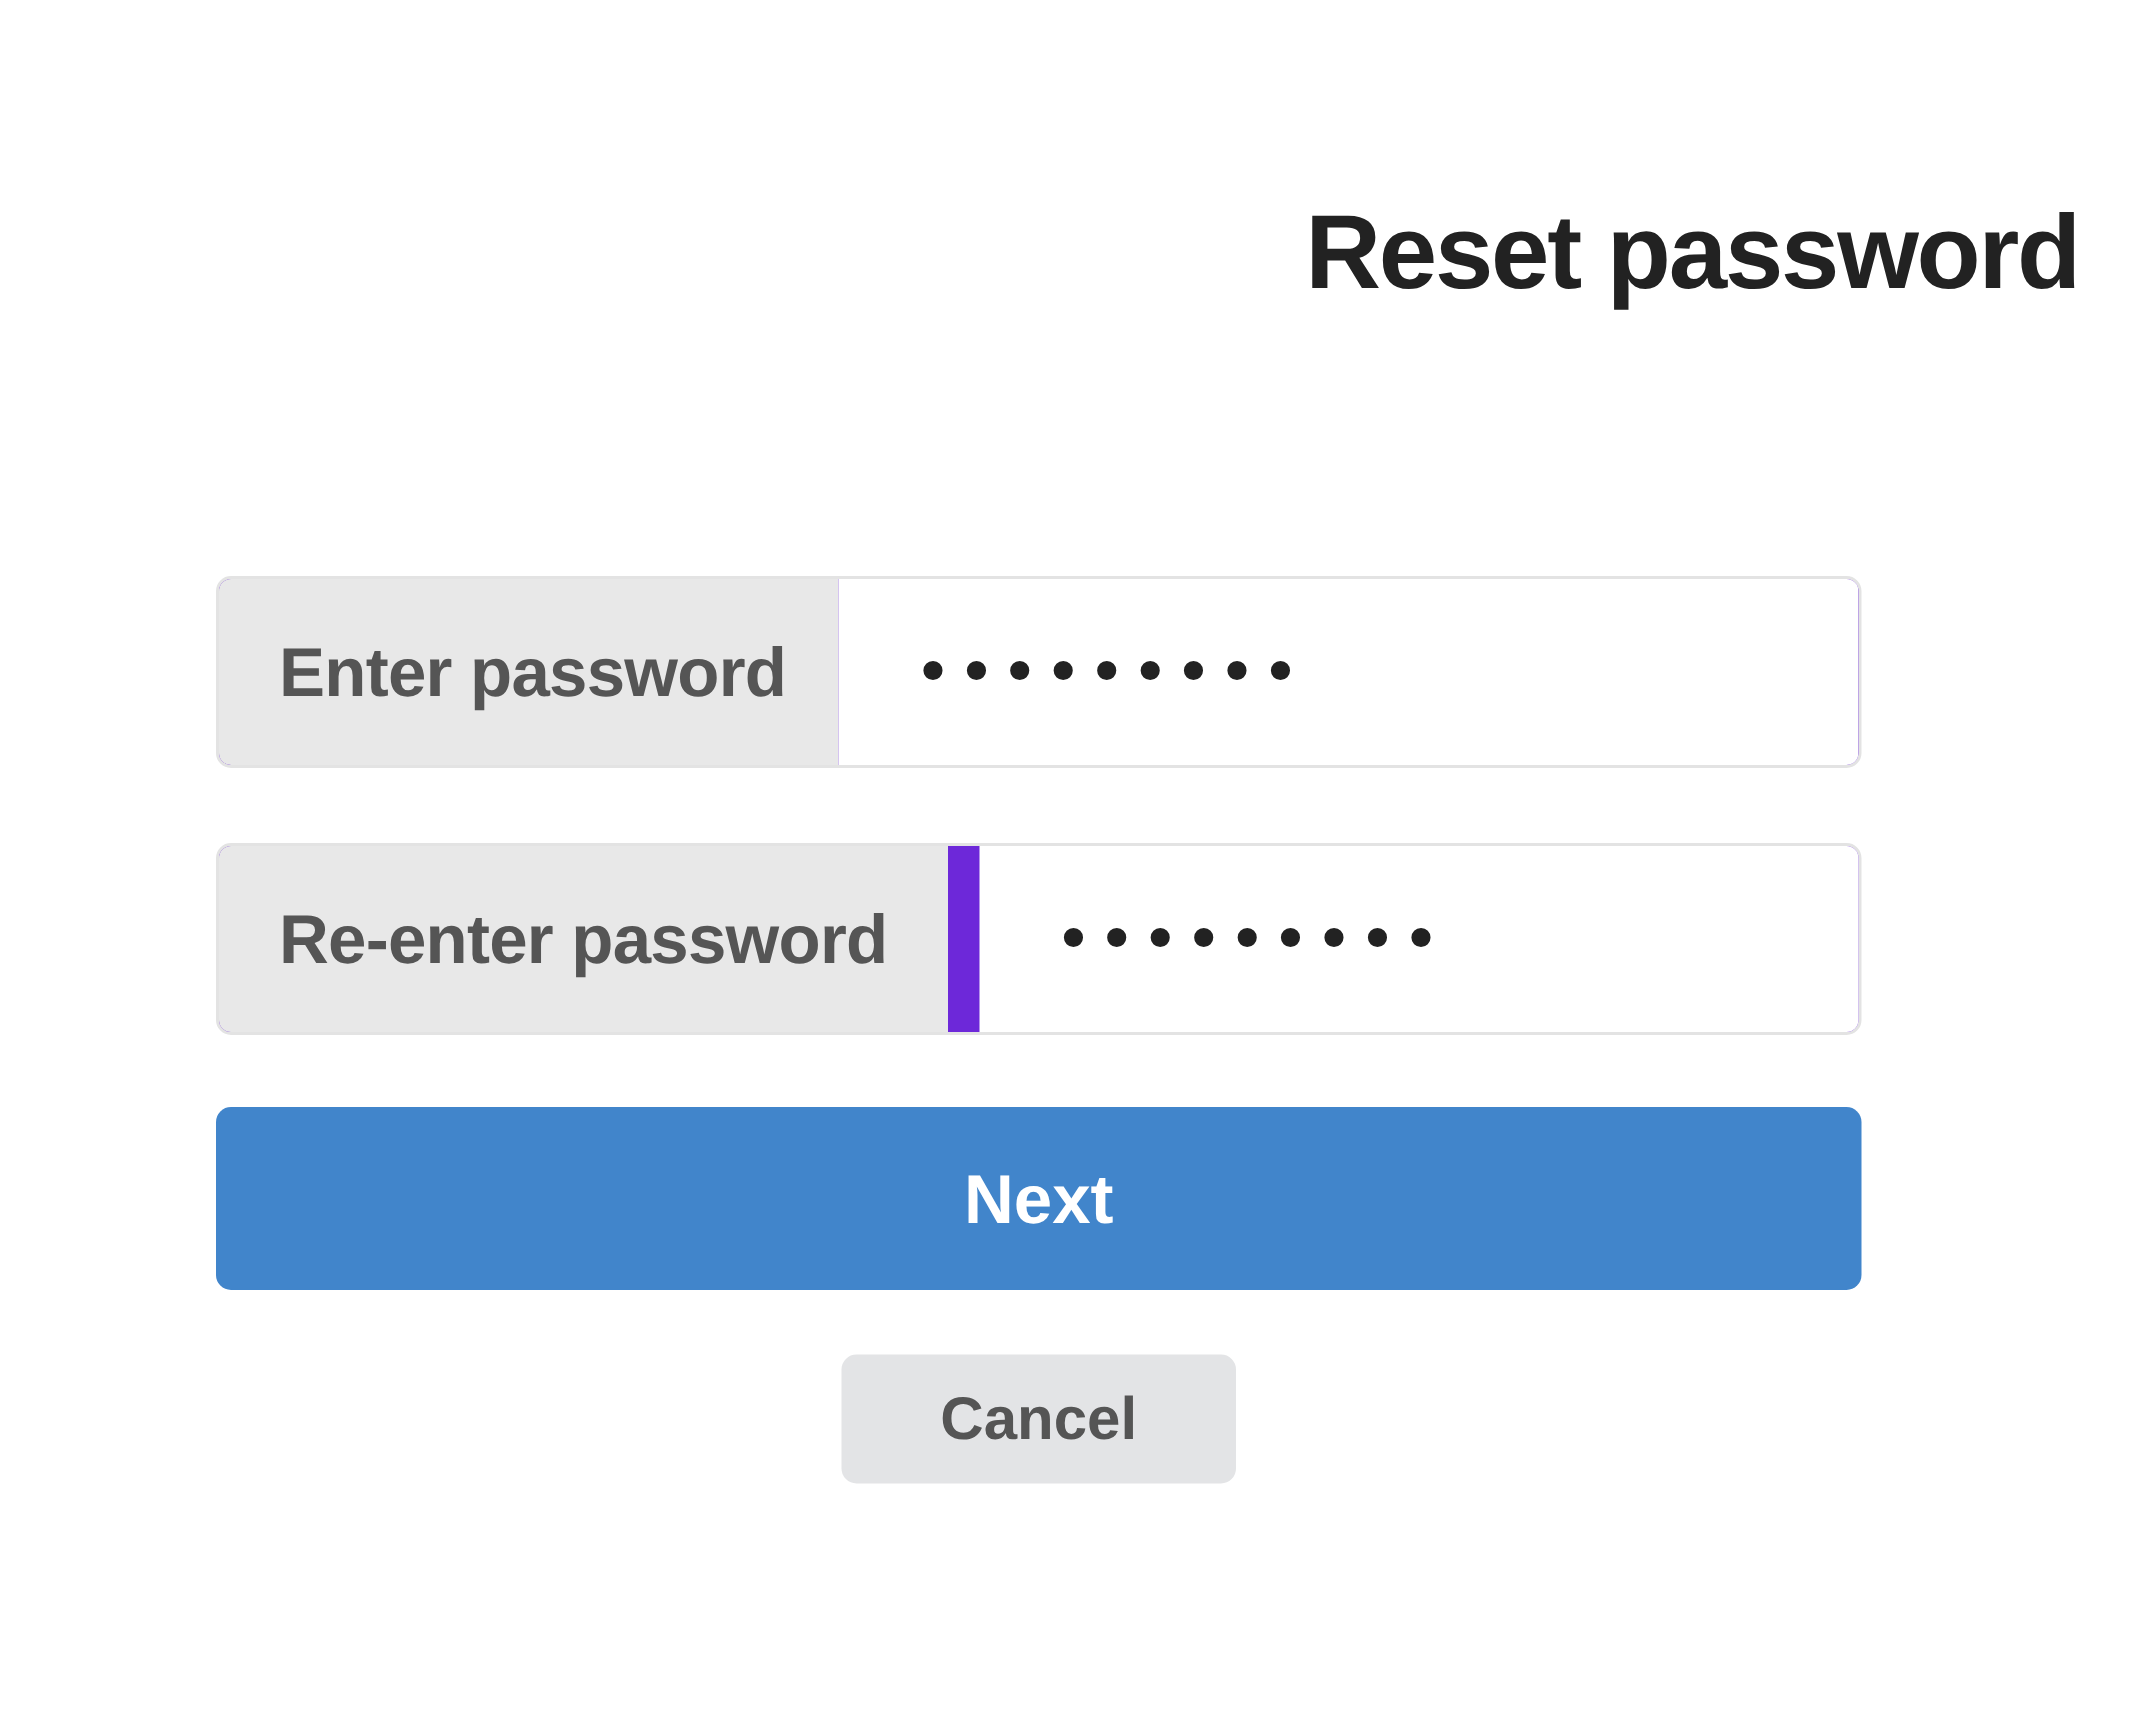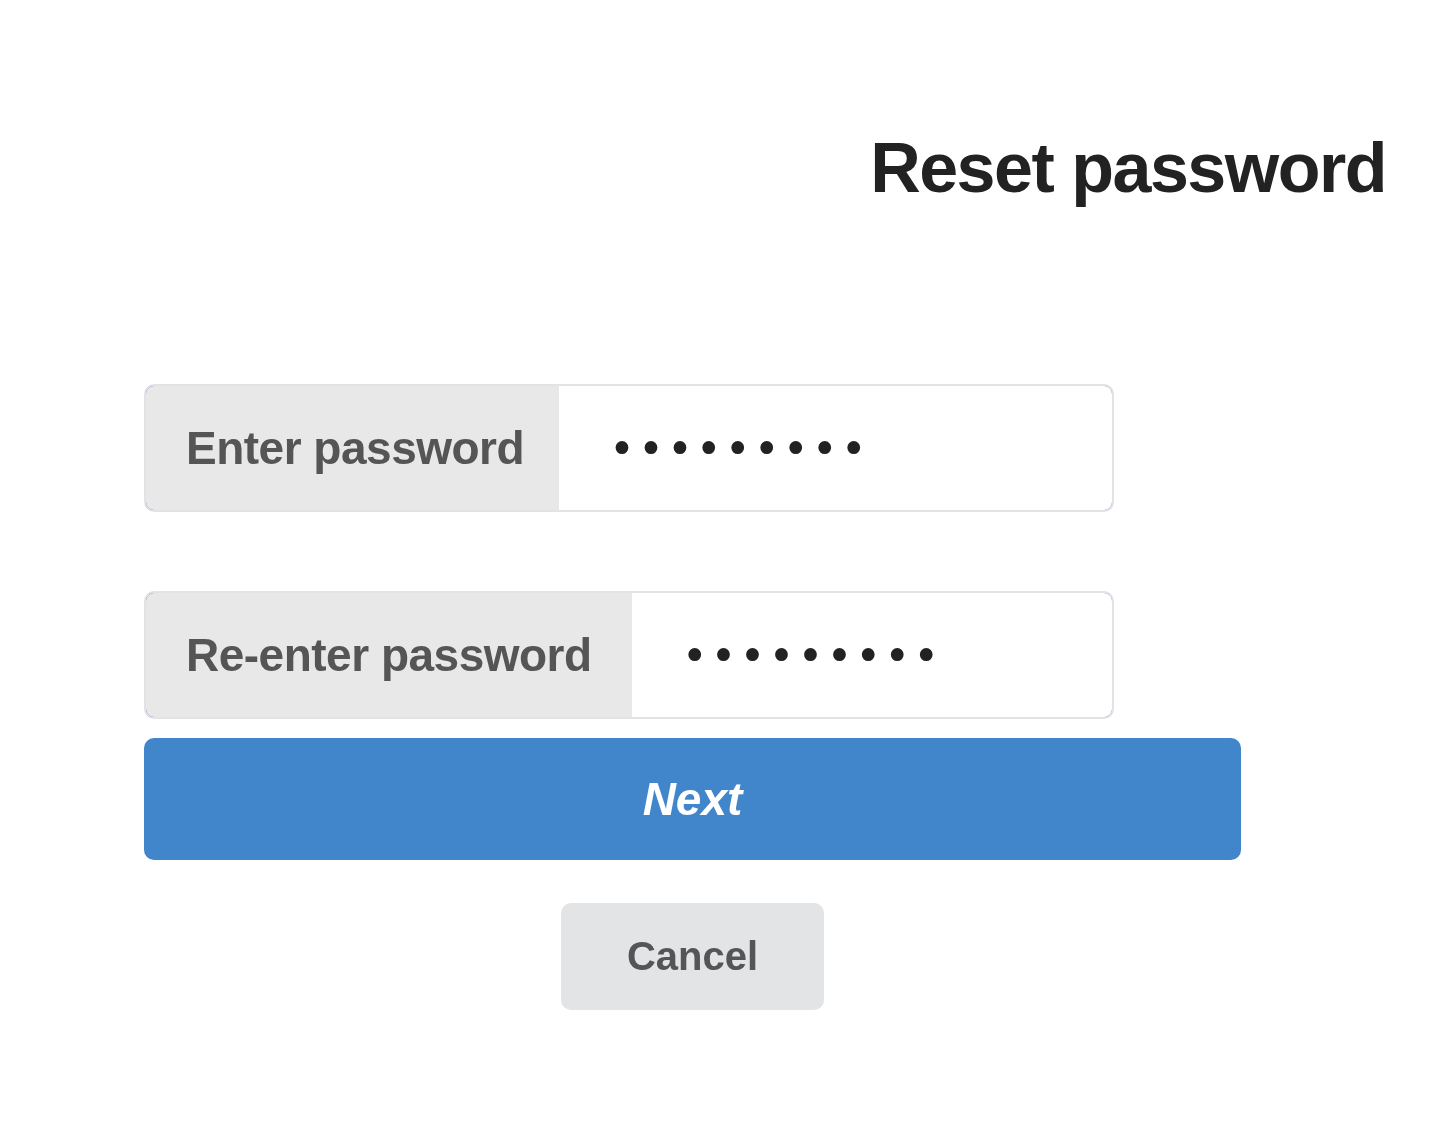--- a/index.html
+++ b/index.html
@@ -7,47 +7,46 @@
     width: 1432px; height: 1148px; background: #ffffff;
     font-family: "Liberation Sans", "DejaVu Sans", sans-serif;
     position: relative; overflow: hidden;
   }
   .title {
     position: absolute; left: 0; width: 1386px; top: 128px;
     text-align: right; font-size: 70px; font-weight: bold; color: #222222;
     letter-spacing: -1.5px; margin: 0;
   }
   .group {
-    position: absolute; left: 144px; width: 970px; height: 128px;
+    position: absolute; left: 144px; width: 1097px; height: 128px;
     display: flex; border: 2px solid #e3e3e3; border-radius: 10px;
     box-sizing: border-box; overflow: hidden; background: #6d28d9;
   }
   .group1 { top: 384px; }
-  .group2 { top: 591px; }
+  .group2 { top: 562px; gap: 21px; }
   .addon {
     background: #e8e8e8; color: #555555; font-size: 46px; font-weight: bold;
     display: flex; align-items: center; padding: 0 40px; box-sizing: border-box;
     letter-spacing: -0.5px; white-space: nowrap;
   }
   .group1 .addon { width: 413px; }
   .group2 .addon { width: 487px; }
   .input {
     flex: 1; border: none; outline: none; background: #fff;
     font-size: 44px; color: #222; padding: 0 52px 0 50px;
     letter-spacing: 3px; font-family: "DejaVu Sans", sans-serif;
   }
   .next {
     position: absolute; left: 144px; top: 738px; width: 1097px; height: 122px;
     background: #4185cb; border: none; border-radius: 10px; color: #ffffff;
     font-size: 46px; font-weight: bold; font-family: "Liberation Sans", sans-serif;
     cursor: pointer;
-    font-style: italic;
   }
   .cancel {
-    position: absolute; left: 561px; top: 903px; width: 263px; height: 107px;
+    position: absolute; left: 561px; top: 903px; width: 263px; height: 86px;
     background: #e3e4e6; border: none; border-radius: 10px; color: #555555;
     font-size: 40px; font-weight: bold; font-family: "Liberation Sans", sans-serif;
     cursor: pointer;
   }
 </style>
 </head>
 <body>
 
 <h1 class="title">Reset password</h1>
 

